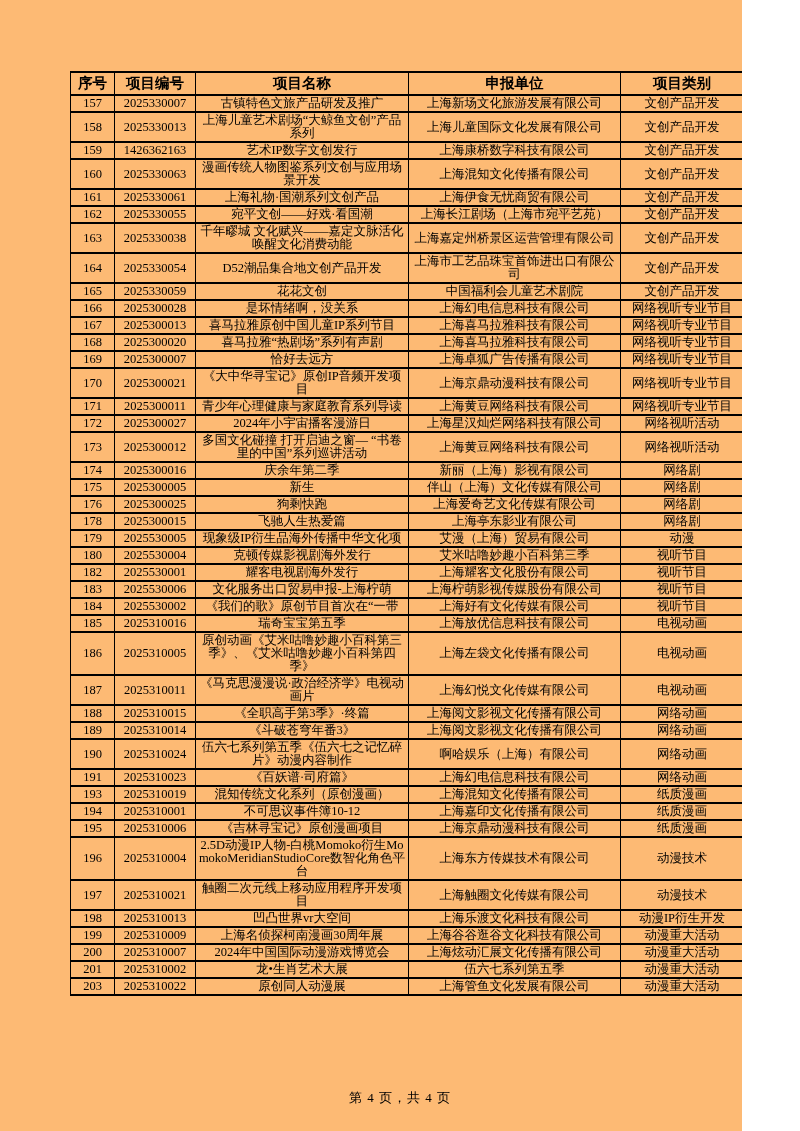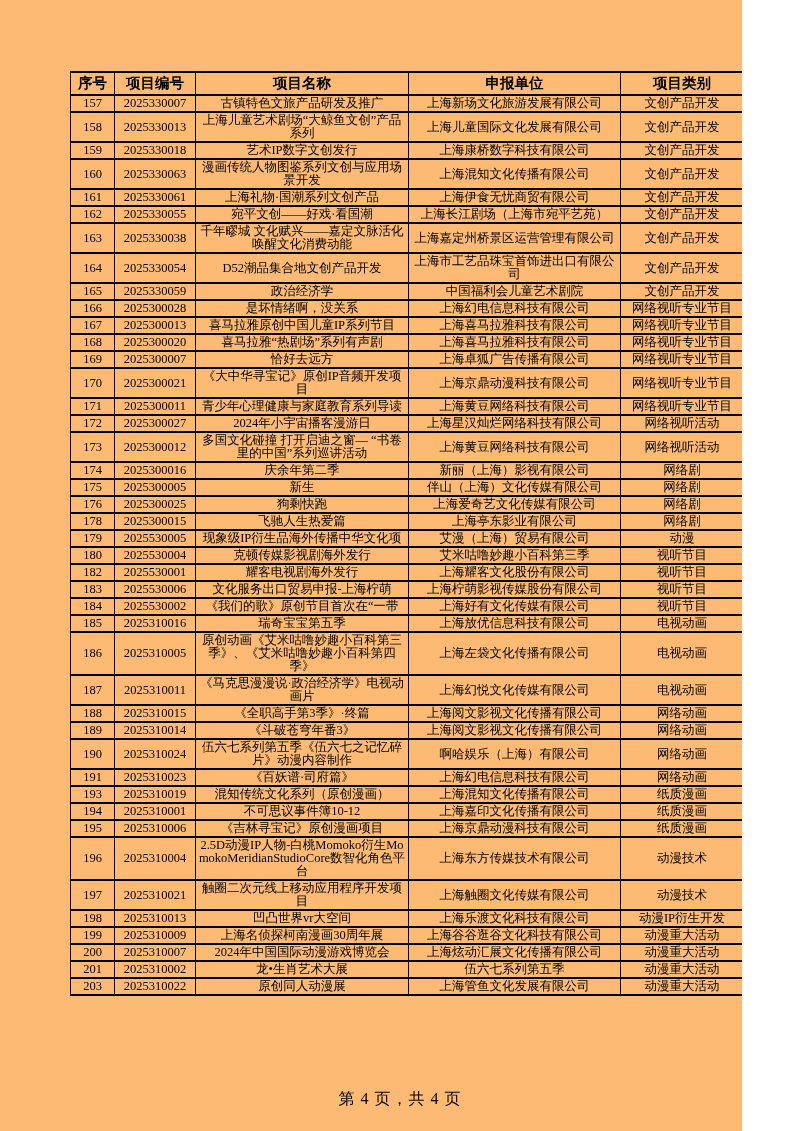--- a/index.html
+++ b/index.html
@@ -41,21 +41,21 @@
     font-size: 12.5px;
     line-height: 13px;
     padding: 1px 2px;
     word-break: break-all;
   }
   .footer {
     position: absolute;
     left: 0; top: 1089px;
     width: 800px;
     text-align: center;
-    font-size: 16px;
+    font-size: 13px;
     letter-spacing: 1px;
   }
 </style>
 </head>
 <body>
 
 <div class="page">
   <table class="projects-table">
     <colgroup>
       <col style="width:44px">
@@ -83,21 +83,21 @@
         </tr>
         <tr>
           <td>158</td>
           <td>2025330013</td>
           <td>上海儿童艺术剧场“大鲸鱼文创”产品系列</td>
           <td>上海儿童国际文化发展有限公司</td>
           <td>文创产品开发</td>
         </tr>
         <tr>
           <td>159</td>
-          <td>2025330018</td>
+          <td>1426362163</td>
           <td>艺术IP数字文创发行</td>
           <td>上海康桥数字科技有限公司</td>
           <td>文创产品开发</td>
         </tr>
         <tr>
           <td>160</td>
           <td>2025330063</td>
           <td>漫画传统人物图鉴系列文创与应用场景开发</td>
           <td>上海混知文化传播有限公司</td>
           <td>文创产品开发</td>
@@ -126,21 +126,21 @@
         <tr>
           <td>164</td>
           <td>2025330054</td>
           <td>D52潮品集合地文创产品开发</td>
           <td>上海市工艺品珠宝首饰进出口有限公司</td>
           <td>文创产品开发</td>
         </tr>
         <tr>
           <td>165</td>
           <td>2025330059</td>
-          <td>政治经济学</td>
+          <td>花花文创</td>
           <td>中国福利会儿童艺术剧院</td>
           <td>文创产品开发</td>
         </tr>
         <tr>
           <td>166</td>
           <td>2025300028</td>
           <td>是坏情绪啊，没关系</td>
           <td>上海幻电信息科技有限公司</td>
           <td>网络视听专业节目</td>
         </tr>

